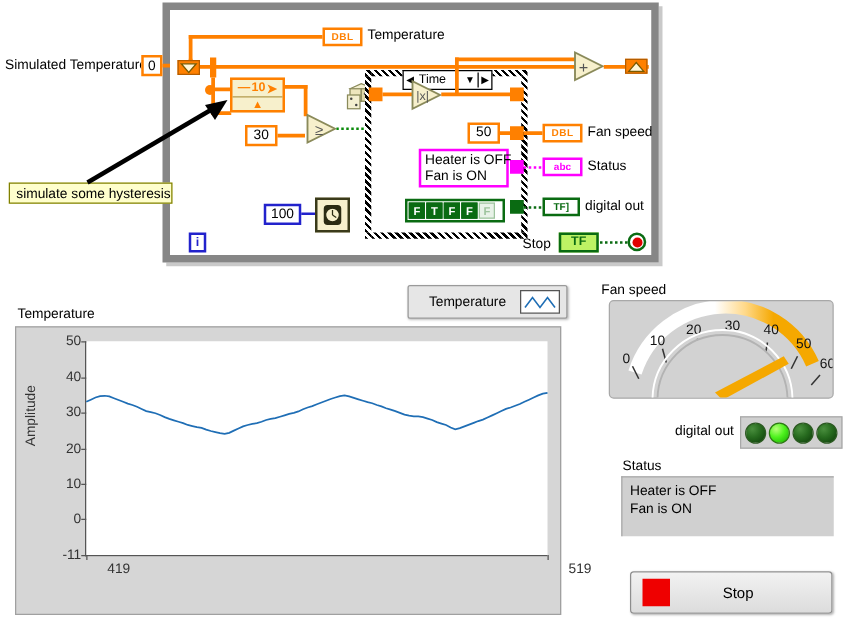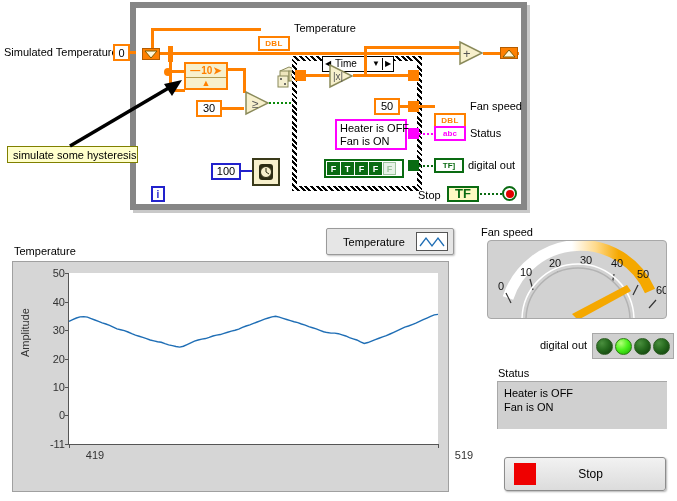--- a/index.html
+++ b/index.html
@@ -33,35 +33,35 @@
     box-sizing:border-box;
   }
   .const-b{
     border:2px solid #2222cc;background:#fff;color:#000;
     font-size:11px;line-height:13px;padding:0 2px;text-align:center;
     box-sizing:border-box;
   }
   .ind-dbl{
     border:2px solid #ff8000;background:#fff;
     color:#ff8000;font-weight:bold;font-size:8px;line-height:11px;
-    text-align:center;box-sizing:border-box;letter-spacing:.4px;margin-top:14px;
+    text-align:center;box-sizing:border-box;letter-spacing:.4px;
   }
   .ind-abc{
     border:2px solid #ff00ff;background:#fff;
     color:#ff00ff;font-weight:bold;font-size:8px;line-height:11px;
     text-align:center;box-sizing:border-box;
   }
   .ind-tf{
     border:2px solid #0a6b12;background:#fff;
     color:#0a6b12;font-weight:bold;font-size:8px;line-height:11px;
     text-align:center;box-sizing:border-box;
   }
   .ctl-tf{
-    border:2px solid #0a6b12;background:#fef9c3;
-    color:#0a6b12;font-weight:bold;font-size:13px;line-height:12px;
+    border:2px solid #0a6b12;background:#bef264;
+    color:#0a6b12;font-weight:bold;font-size:10px;line-height:12px;
     text-align:center;box-sizing:border-box;
   }
   .bd-label{position:absolute;font-size:11px;color:#000;white-space:nowrap;}
 
   .case-frame{
     position:absolute;
     border:5px solid #000;
     border-image: repeating-linear-gradient(45deg,#000 0 2px,#fff 2px 4px) 5;
     background:#ffffff;
     box-sizing:border-box;

